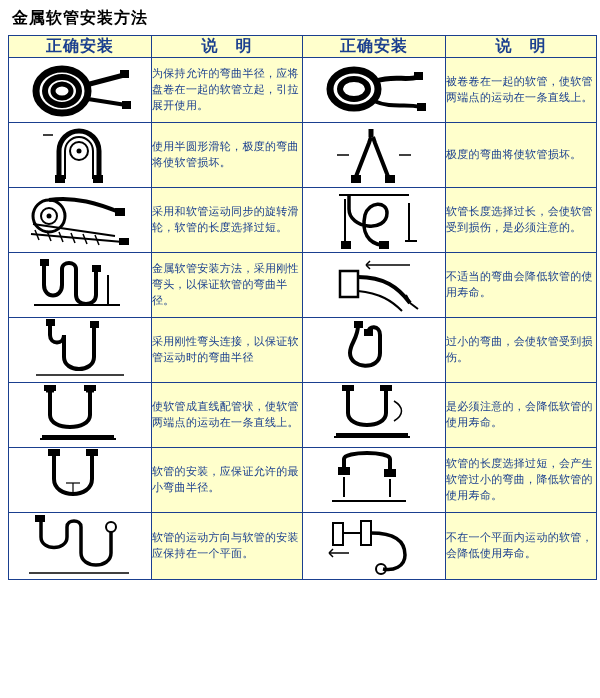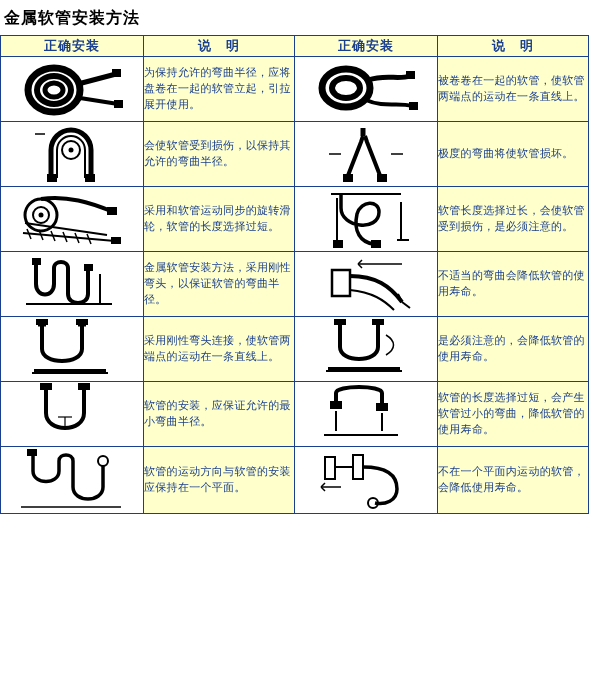--- a/index.html
+++ b/index.html
@@ -12,21 +12,21 @@
     height: 698px;
     font-family: "DejaVu Sans", "Liberation Sans", sans-serif;
     color: #000;
     overflow: hidden;
   }
   .page {
     width: 600px;
     height: 698px;
     position: relative;
     box-sizing: border-box;
-    padding: 6px 8px 0 0;
+    padding: 6px 8px 0 8px;
     border-radius: 6px;
   }
   .doc-title {
     font-size: 16px;
     font-weight: bold;
     letter-spacing: 1px;
     margin: 2px 0 6px 4px;
     color: #000;
   }
   table.matrix {
@@ -36,21 +36,21 @@
     border: 1px solid #1a3f8f;
   }
   table.matrix td, table.matrix th {
     border: 1px solid #1a3f8f;
     padding: 0;
     vertical-align: middle;
   }
   thead th {
     background: #ffffcc;
     color: #1a3f8f;
-    font-size: 13px;
+    font-size: 16px;
     font-weight: bold;
     height: 20px;
     text-align: center;
     letter-spacing: 1px;
     margin-top: 28px;
   }
   td.fig {
     background: #ffffff;
     text-align: center;
     height: 64px;
@@ -128,21 +128,21 @@
               <path d="M34 54 L34 26 A20 20 0 0 1 74 26 L74 54" class="ln" stroke-width="5"></path>
               <path d="M40 54 L40 26 A14 14 0 0 1 68 26 L68 54" class="ln" stroke-width="2"></path>
               <circle cx="54" cy="26" r="9" class="ln" stroke-width="2"></circle>
               <circle cx="54" cy="26" r="2.5" fill="#000"></circle>
               <rect x="30" y="50" width="10" height="8" fill="#000"></rect>
               <rect x="68" y="50" width="10" height="8" fill="#000"></rect>
               <path d="M18 10 L28 10" class="ln" stroke-width="1.5"></path>
             </svg>
           </div>
         </td>
-        <td class="desc">会使软管受到损伤，以保持其允许的弯曲半径。</td>
+        <td class="desc">使用半圆形滑轮，极度的弯曲将使软管损坏。</td>
         <td class="fig">
           <div class="fig-wrap">
             <svg width="110" height="60" viewBox="0 0 110 60">
               <path d="M36 54 L50 18 L52 12" class="ln" stroke-width="4"></path>
               <path d="M70 54 L56 18 L54 12" class="ln" stroke-width="4"></path>
               <path d="M52 12 L52 4" class="ln" stroke-width="5"></path>
               <rect x="32" y="50" width="10" height="8" fill="#000"></rect>
               <rect x="66" y="50" width="10" height="8" fill="#000"></rect>
               <path d="M18 30 L30 30" class="ln" stroke-width="1.5"></path>
               <path d="M80 30 L92 30" class="ln" stroke-width="1.5"></path>
@@ -206,35 +206,59 @@
               <path d="M44 36 C66 38, 78 46, 88 56" class="ln" stroke-width="2"></path>
               <path d="M96 48 L104 54 M96 48 L92 40" class="ln" stroke-width="2"></path>
               <path d="M52 10 L96 10" class="ln" stroke-width="1.5"></path>
               <path d="M52 10 L56 6 M52 10 L56 14" class="ln" stroke-width="1.5"></path>
             </svg>
           </div>
         </td>
         <td class="desc">不适当的弯曲会降低软管的使用寿命。</td>
       </tr>
 
+      <tr>
+        <td class="fig">
+          <div class="fig-wrap">
+            <svg width="120" height="62" viewBox="0 0 120 62">
+              <path d="M30 4 L30 16 C30 26, 44 26, 44 16 L44 38 C44 54, 74 54, 74 38 L74 14" class="ln" stroke-width="4"></path>
+              <path d="M74 14 L74 6" class="ln" stroke-width="4"></path>
+              <rect x="26" y="0" width="9" height="7" fill="#000"></rect>
+              <rect x="70" y="2" width="9" height="7" fill="#000"></rect>
+              <path d="M16 56 L104 56" class="ln" stroke-width="1.5"></path>
+            </svg>
+          </div>
+        </td>
+        <td class="desc">采用刚性弯头连接，以保证软管运动时的弯曲半径</td>
+        <td class="fig">
+          <div class="fig-wrap">
+            <svg width="120" height="62" viewBox="0 0 120 62">
+              <path d="M44 6 C44 20, 36 24, 36 34 C36 50, 66 52, 66 34 L66 16 C66 6, 54 6, 54 14" class="ln" stroke-width="4"></path>
+              <rect x="40" y="2" width="9" height="7" fill="#000"></rect>
+              <rect x="50" y="10" width="9" height="7" fill="#000"></rect>
+            </svg>
+          </div>
+        </td>
+        <td class="desc">过小的弯曲，会使软管受到损伤。</td>
+      </tr>
 
       <tr>
         <td class="fig">
           <div class="fig-wrap">
             <svg width="120" height="60" viewBox="0 0 120 60">
               <path d="M30 6 L30 30 C30 46, 70 46, 70 30 L70 6" class="ln" stroke-width="4"></path>
               <path d="M26 6 L34 6 M66 6 L74 6" class="ln" stroke-width="3"></path>
               <rect x="24" y="0" width="12" height="6" fill="#000"></rect>
               <rect x="64" y="0" width="12" height="6" fill="#000"></rect>
               <path d="M20 54 L96 54" class="ln" stroke-width="2"></path>
               <rect x="22" y="50" width="72" height="4" fill="#000"></rect>
             </svg>
           </div>
         </td>
-        <td class="desc">采用刚性弯头连接，使软管两端点的运动在一条直线上。</td>
+        <td class="desc">使软管成直线配管状，使软管两端点的运动在一条直线上。</td>
         <td class="fig">
           <div class="fig-wrap">
             <svg width="120" height="60" viewBox="0 0 120 60">
               <path d="M34 6 L34 28 C34 44, 72 44, 72 28 L72 6" class="ln" stroke-width="4"></path>
               <rect x="28" y="0" width="12" height="6" fill="#000"></rect>
               <rect x="66" y="0" width="12" height="6" fill="#000"></rect>
               <path d="M20 52 L96 52" class="ln" stroke-width="2"></path>
               <rect x="22" y="48" width="72" height="4" fill="#000"></rect>
               <path d="M80 16 C90 22, 90 30, 80 36" class="ln" stroke-width="1.5"></path>
             </svg>

